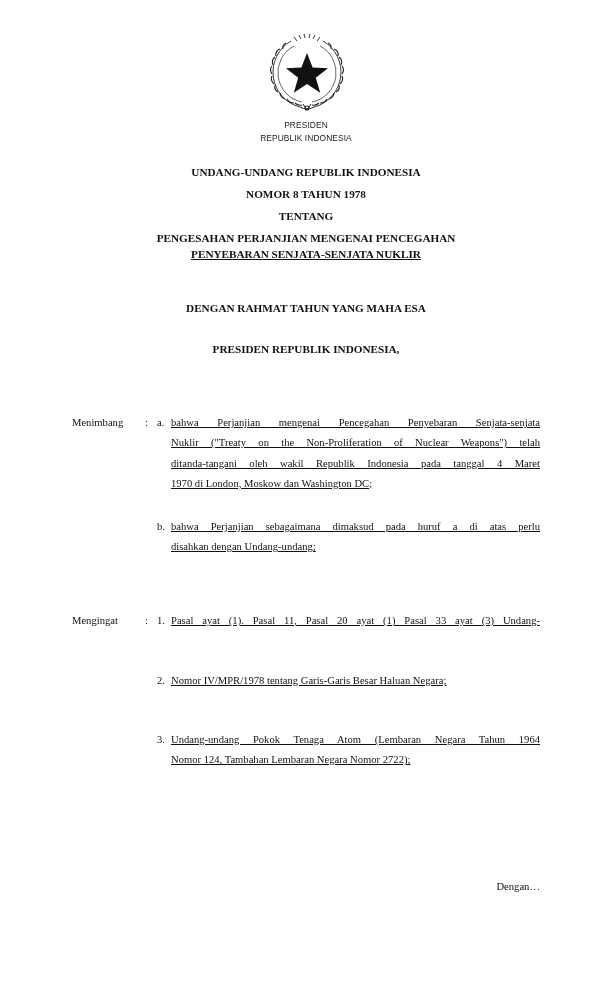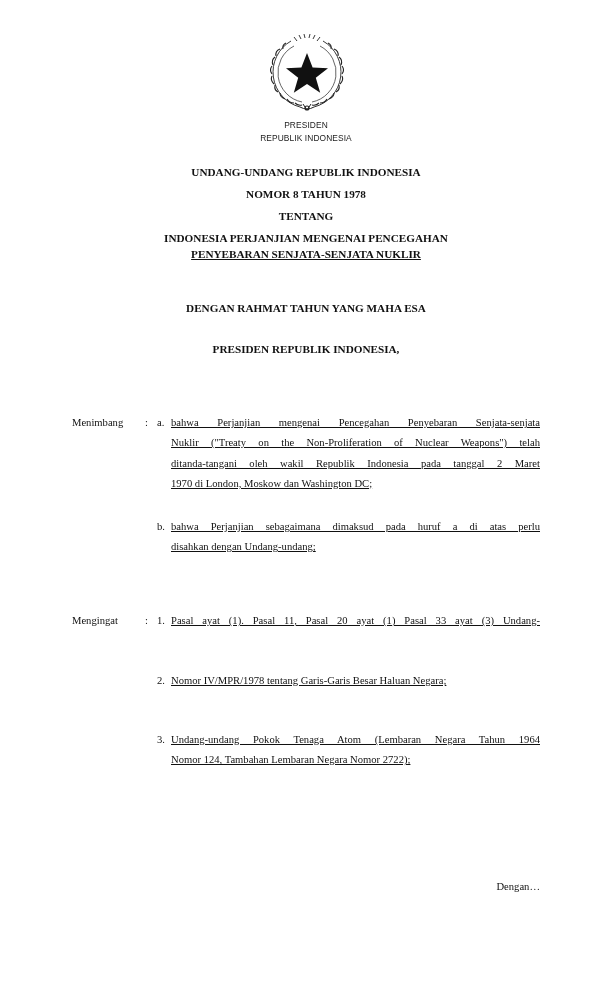--- a/index.html
+++ b/index.html
@@ -61,34 +61,34 @@
 
     <polygon fill="#111" points="43,22 48.6,36.6 64,37.2 51.8,46.8 56.2,61.8 43,53 29.8,61.8 34.2,46.8 22,37.2 37.4,36.6"></polygon>
   </svg>
 </div>
 <div class="abs emblem-label" style="top:120px;">PRESIDEN</div>
 <div class="abs emblem-label" style="top:133px;">REPUBLIK INDONESIA</div>
 
 <div class="abs title" style="top:166px;">UNDANG-UNDANG REPUBLIK INDONESIA</div>
 <div class="abs title" style="top:188px;">NOMOR 8 TAHUN 1978</div>
 <div class="abs title" style="top:210px;">TENTANG</div>
-<div class="abs title" style="top:232px;">INDONESIA PERJANJIAN MENGENAI PENCEGAHAN</div>
+<div class="abs title" style="top:232px;">PENGESAHAN PERJANJIAN MENGENAI PENCEGAHAN</div>
 <div class="abs title" style="top:248px;text-decoration:underline;">PENYEBARAN SENJATA-SENJATA NUKLIR</div>
 
 <div class="abs title" style="top:302px;">DENGAN RAHMAT TAHUN YANG MAHA ESA</div>
 <div class="abs title" style="top:343px;">PRESIDEN REPUBLIK INDONESIA,</div>
 
 <div class="abs label" style="top:417px;">Menimbang</div>
 <div class="abs colon" style="top:417px;">:</div>
 
 <div class="abs marker" style="top:417px;">a.</div>
 <div class="abs para" style="top:413px;">
   <span class="para-line" style="white-space: nowrap; display: block; word-spacing: 15.9688px;">bahwa Perjanjian mengenai Pencegahan Penyebaran Senjata-senjata</span>
   <span class="para-line" style="white-space: nowrap; display: block; word-spacing: 9.62695px;">Nuklir ("Treaty on the Non-Proliferation of Nuclear Weapons") telah</span>
-  <span class="para-line" style="white-space: nowrap; display: block; word-spacing: 9.79297px;">ditanda-tangani oleh wakil Republik Indonesia pada tanggal 2 Maret</span>
+  <span class="para-line" style="white-space: nowrap; display: block; word-spacing: 9.79297px;">ditanda-tangani oleh wakil Republik Indonesia pada tanggal 4 Maret</span>
   <span class="para-line last">1970 di London, Moskow dan Washington DC;</span>
 </div>
 
 <div class="abs marker" style="top:521px;">b.</div>
 <div class="abs para" style="top:517px;">
   <span class="para-line" style="white-space: nowrap; display: block; word-spacing: 9.39236px;">bahwa Perjanjian sebagaimana dimaksud pada huruf a di atas perlu</span>
   <span class="para-line last">disahkan dengan Undang-undang;</span>
 </div>
 
 <div class="abs label" style="top:615px;">Mengingat</div>

